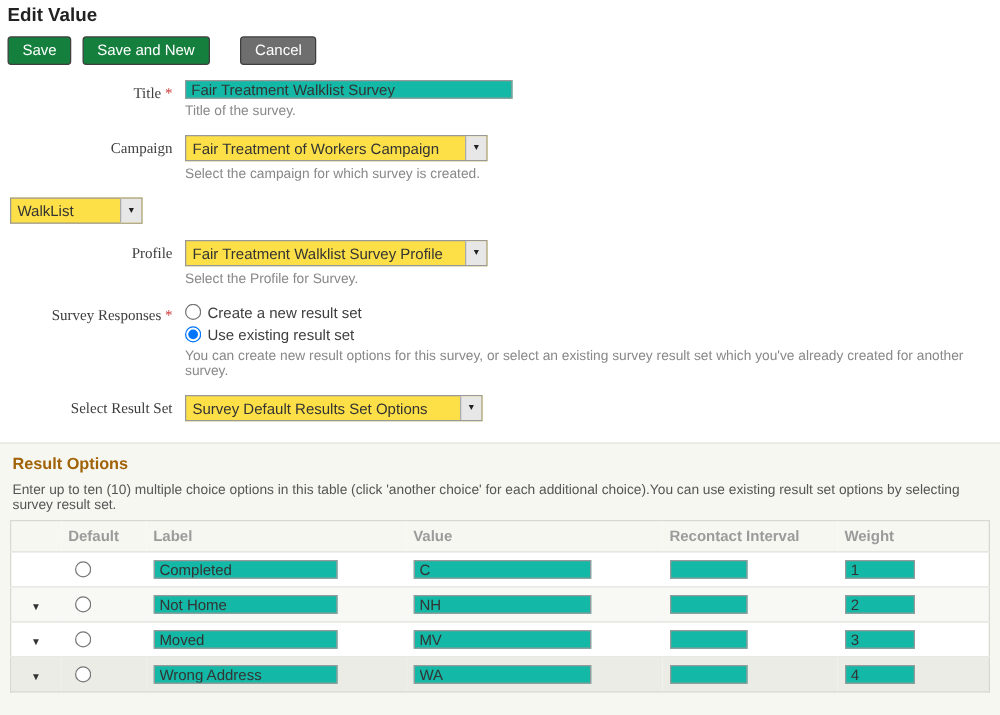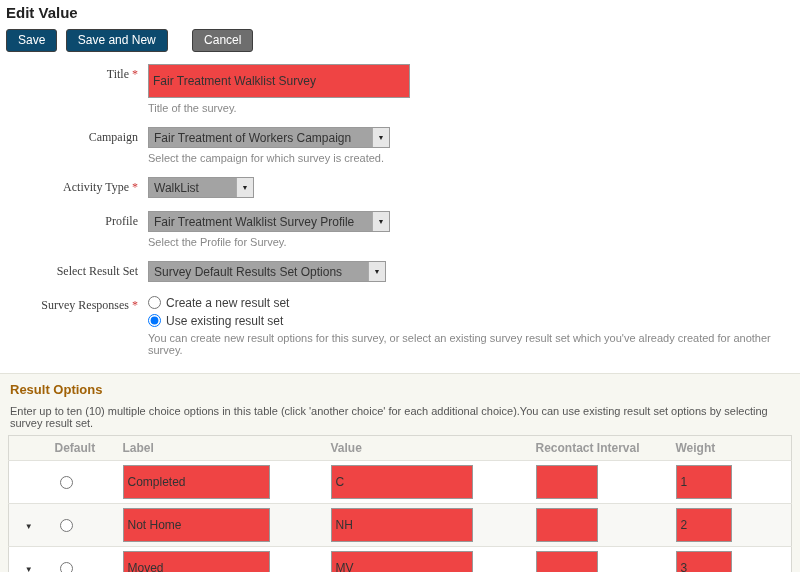--- a/index.html
+++ b/index.html
@@ -15,52 +15,52 @@
   .page { width: 800px; height: 572px; display: flex; flex-direction: column; }
 
   .page-title {
     font-size: 15px; font-weight: bold; color: #222;
     margin: 0; padding: 4px 8px 5px 6px;
   }
 
   .toolbar { padding: 3px 8px 10px 6px; }
   .crm-btn {
     display: inline-block;
-    background: #0c4a6e;
+    background: #15803d;
     color: #fff;
     border: 1px solid #3e3e3e;
     border-radius: 3px;
     font-family: inherit;
     font-size: 12px;
     padding: 3px 11px 4px;
     margin-right: 5px;
     cursor: pointer;
   }
   .crm-btn.cancel { background: #6e6e6e; margin-left: 16px; }
 
   .form-area { padding: 2px 8px 0; }
   .crm-section { display: flex; margin-bottom: 13px; }
   .crm-label { width: 140px; flex: 0 0 140px; text-align: right; padding-right: 10px; padding-top: 3px; font-family: Liberation Serif, serif; }
   .req { color: #cf3a3a; }
   .crm-content { flex: 1; }
   .help { color: #888; font-size: 11px; margin-top: 4px; }
 
   .txt {
     border: 1px solid #999;
-    height: 34px;
+    height: 15px;
     font: 12px "Liberation Sans", sans-serif;
     padding: 1px 4px;
-    background: #ef4444;
+    background: #14b8a6;
     color: #333;
   }
   .title-input { width: 262px; }
 
   .combo {
     display: inline-flex; align-items: stretch;
-    border: 1px solid #999; background: #a3a3a3; height: 21px;
+    border: 1px solid #999; background: #fde047; height: 21px;
     vertical-align: middle;
   }
   .combo-text { padding: 3px 5px 0 5px; flex: 1; white-space: nowrap; overflow: hidden; color: #333; }
   .combo-btn {
     flex: 0 0 17px; width: 17px;
     background: #e7e7e7; border-left: 1px solid #aaa;
     display: flex; align-items: center; justify-content: center;
   }
   .combo-btn::before { content: "▼"; font-size: 7px; color: #222; }
   .combo.w-campaign { width: 242px; }
@@ -144,72 +144,68 @@
       <div class="crm-content">
         <div class="combo w-campaign">
           <span class="combo-text">Fair Treatment of Workers Campaign</span>
           <span class="combo-btn"></span>
         </div>
         <div class="help">Select the campaign for which survey is created.</div>
       </div>
     </div>
 
     <div class="crm-section">
-      <div class="crm-label">
-        <span>Activity Type</span>
-        <span class="req">*</span>
-      </div>
       <div class="crm-content">
         <div class="combo w-activity">
           <span class="combo-text">WalkList</span>
           <span class="combo-btn"></span>
         </div>
       </div>
     </div>
 
     <div class="crm-section">
       <div class="crm-label">
         <span>Profile</span>
       </div>
       <div class="crm-content">
         <div class="combo w-profile">
           <span class="combo-text">Fair Treatment Walklist Survey Profile</span>
           <span class="combo-btn"></span>
         </div>
         <div class="help">Select the Profile for Survey.</div>
-      </div>
-    </div>
-
-    <div class="crm-section">
-      <div class="crm-label">
-        <span>Select Result Set</span>
-      </div>
-      <div class="crm-content">
-        <div class="combo w-resultset">
-          <span class="combo-text">Survey Default Results Set Options</span>
-          <span class="combo-btn"></span>
-        </div>
       </div>
     </div>
 
     <div class="crm-section">
       <div class="crm-label">
         <span>Survey Responses</span>
         <span class="req">*</span>
       </div>
       <div class="crm-content">
         <div class="radio-line">
           <input type="radio" name="result_set_mode" style="">
           <span class="radio-label">Create a new result set</span>
         </div>
         <div class="radio-line">
           <input type="radio" name="result_set_mode" checked="" style="">
           <span class="radio-label">Use existing result set</span>
         </div>
         <div class="help">You can create new result options for this survey, or select an existing survey result set which you've already created for another survey.</div>
+      </div>
+    </div>
+
+    <div class="crm-section">
+      <div class="crm-label">
+        <span>Select Result Set</span>
+      </div>
+      <div class="crm-content">
+        <div class="combo w-resultset">
+          <span class="combo-text">Survey Default Results Set Options</span>
+          <span class="combo-btn"></span>
+        </div>
       </div>
     </div>
 
   </div>
 
   <div class="result-section">
     <div class="rs-title">Result Options</div>
     <div class="rs-desc">Enter up to ten (10) multiple choice options in this table (click 'another choice' for each additional choice).You can use existing result set options by selecting survey result set.</div>
 
     <table class="options">

